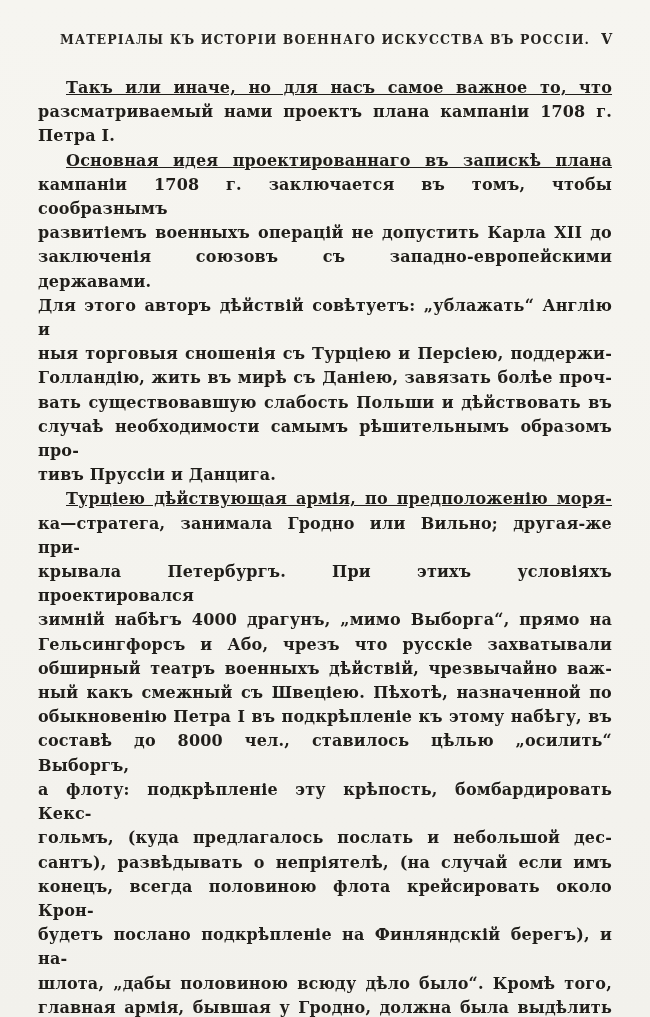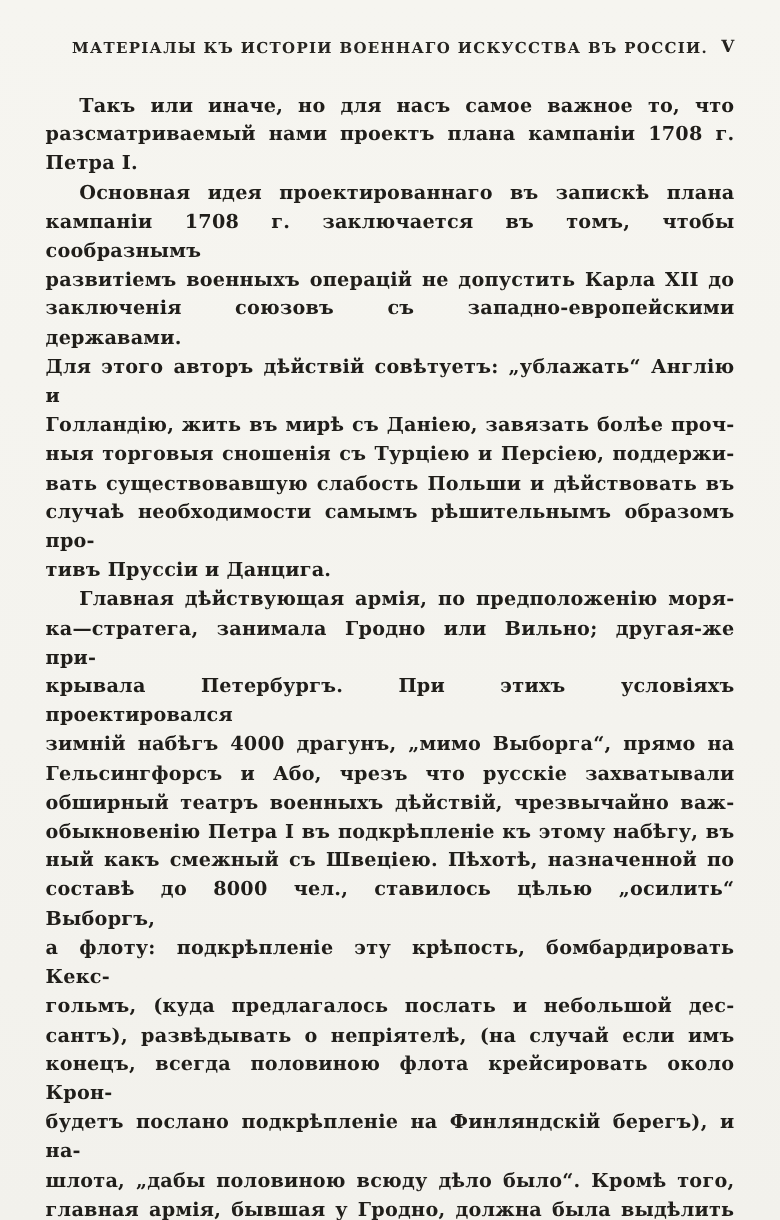--- a/index.html
+++ b/index.html
@@ -54,20 +54,21 @@
 
   .paragraph { margin: 0; }
 
   .line {
     text-align: justify;
     text-align-last: justify;
   }
 
   .line.first {
     text-indent: 28px;
+    text-decoration: underline;
   }
 
   .line.last {
     text-align-last: left;
   }
 
   
   .paragraph:last-child .line.last {
     text-align-last: justify;
   }
@@ -85,35 +86,35 @@
         <div class="line first">Такъ или иначе, но для насъ самое важное то, что</div>
         <div class="line">разсматриваемый нами проектъ плана кампаніи 1708 г.</div>
         <div class="line last">Петра I.</div>
       </div>
       <div class="paragraph">
         <div class="line first">Основная идея проектированнаго въ запискѣ плана</div>
         <div class="line">кампаніи 1708 г. заключается въ томъ, чтобы сообразнымъ</div>
         <div class="line">развитіемъ военныхъ операцій не допустить Карла XII до</div>
         <div class="line">заключенія союзовъ съ западно-европейскими державами.</div>
         <div class="line">Для этого авторъ дѣйствій совѣтуетъ: „ублажать“ Англію и</div>
+        <div class="line">ныя торговыя сношенія съ Турціею и Персіею, поддержи-</div>
         <div class="line">Голландію, жить въ мирѣ съ Даніею, завязать болѣе проч-</div>
-        <div class="line">ныя торговыя сношенія съ Турціею и Персіею, поддержи-</div>
         <div class="line">вать существовавшую слабость Польши и дѣйствовать въ</div>
         <div class="line">случаѣ необходимости самымъ рѣшительнымъ образомъ про-</div>
         <div class="line last">тивъ Пруссіи и Данцига.</div>
       </div>
       <div class="paragraph">
-        <div class="line first">Главная дѣйствующая армія, по предположенію моря-</div>
+        <div class="line first">Турціею дѣйствующая армія, по предположенію моря-</div>
         <div class="line">ка—стратега, занимала Гродно или Вильно; другая-же при-</div>
         <div class="line">крывала Петербургъ. При этихъ условіяхъ проектировался</div>
         <div class="line">зимній набѣгъ 4000 драгунъ, „мимо Выборга“, прямо на</div>
         <div class="line">Гельсингфорсъ и Або, чрезъ что русскіе захватывали</div>
         <div class="line">обширный театръ военныхъ дѣйствій, чрезвычайно важ-</div>
+        <div class="line">ный какъ смежный съ Швеціею. Пѣхотѣ, назначенной по</div>
         <div class="line">обыкновенію Петра I въ подкрѣпленіе къ этому набѣгу, въ</div>
-        <div class="line">ный какъ смежный съ Швеціею. Пѣхотѣ, назначенной по</div>
         <div class="line">составѣ до 8000 чел., ставилось цѣлью „осилить“ Выборгъ,</div>
         <div class="line">а флоту: подкрѣпленіе эту крѣпость, бомбардировать Кекс-</div>
         <div class="line">гольмъ, (куда предлагалось послать и небольшой дес-</div>
         <div class="line">сантъ), развѣдывать о непріятелѣ, (на случай если имъ</div>
         <div class="line">конецъ, всегда половиною флота крейсировать около Крон-</div>
         <div class="line">будетъ послано подкрѣпленіе на Финляндскій берегъ), и на-</div>
         <div class="line">шлота, „дабы половиною всюду дѣло было“. Кромѣ того,</div>
         <div class="line">главная армія, бывшая у Гродно, должна была выдѣлить</div>
         <div class="line">отъ себя сильный отрядъ противъ Левенгаупта, бомбарди-</div>
       </div>

